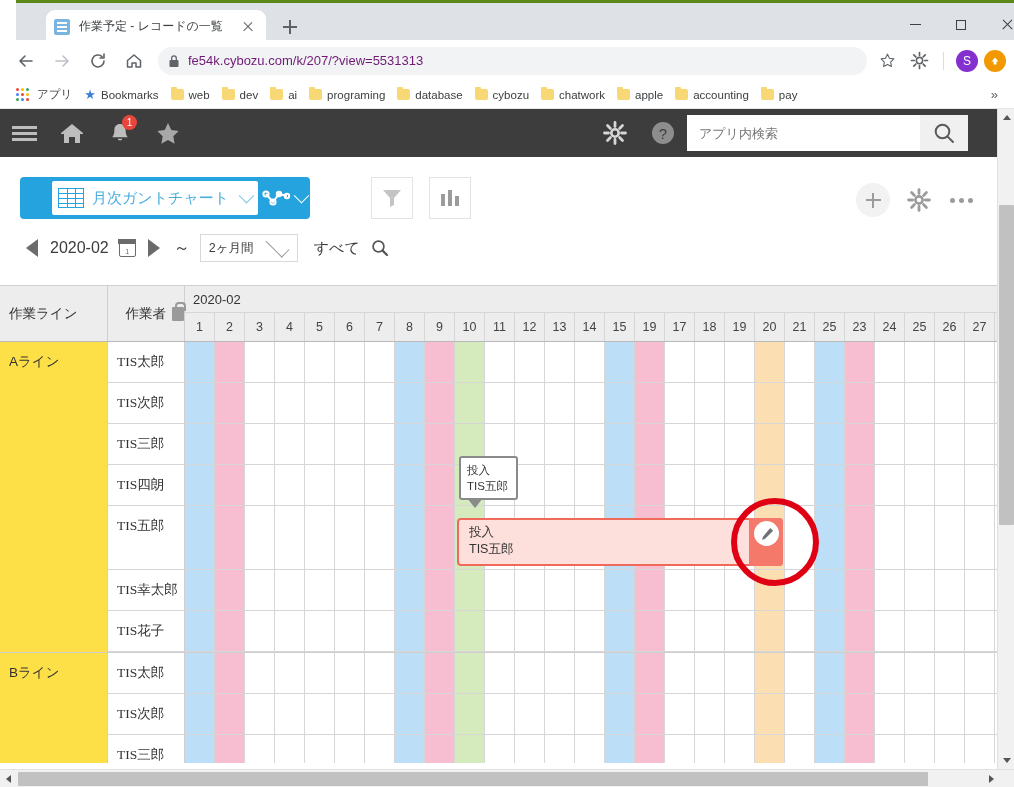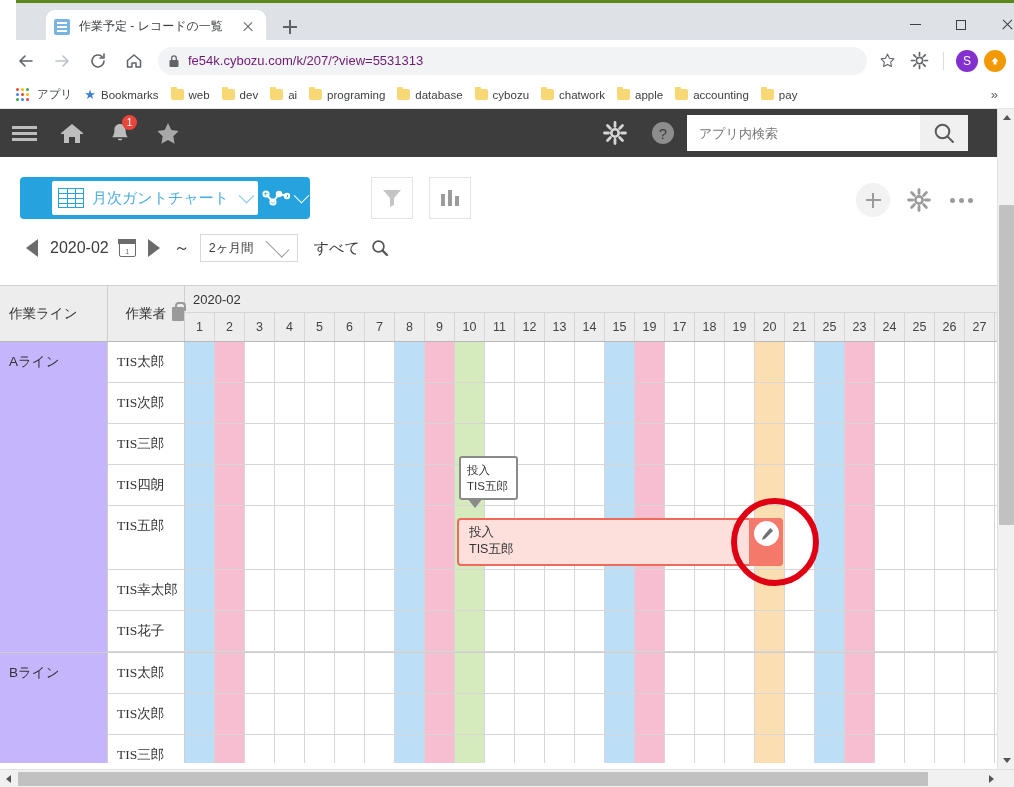--- a/index.html
+++ b/index.html
@@ -277,21 +277,21 @@
   .g-row { display: flex; border-bottom: 1px solid #d6d6d6; }
   .g-cell-line, .g-cell-worker {
     border-right: 1px solid #cfcfcf; font-size: 13.5px; color: #333;
     padding: 11px 0 0 9px; background: #fff;
   }
   .g-cell-worker { width: 77px; flex: 0 0 77px; }
   .g-days { flex: 1 1 auto; display: flex; position: relative; }
   .g-day { width: 30px; flex: 0 0 30px; border-right: 1px solid #d6d6d6; }
 
   
-  .group-col { width: 108px; flex: 0 0 108px; border-right: 1px solid #cfcfcf; background:#c4b5fd; }
+  .group-col { width: 108px; flex: 0 0 108px; border-right: 1px solid #cfcfcf; background:#fde047; }
   .group-label { font-size: 13.5px; color: #333; padding: 11px 0 0 9px; }
   .rows-col { flex: 1 1 auto; font-family: Liberation Serif, serif; }
   .grp { display: flex; border-bottom: 1px solid #cfcfcf; }
 
   
   .gbar {
     position: absolute; height: 48px; background: #fde0dc; border: 2px solid #ef6a5a;
     border-radius: 4px; box-sizing: border-box; cursor: pointer;
   }
   .gbar-t1 { font-size: 12.5px; color: #333; padding: 4px 0 0 10px; line-height: 17px; }

